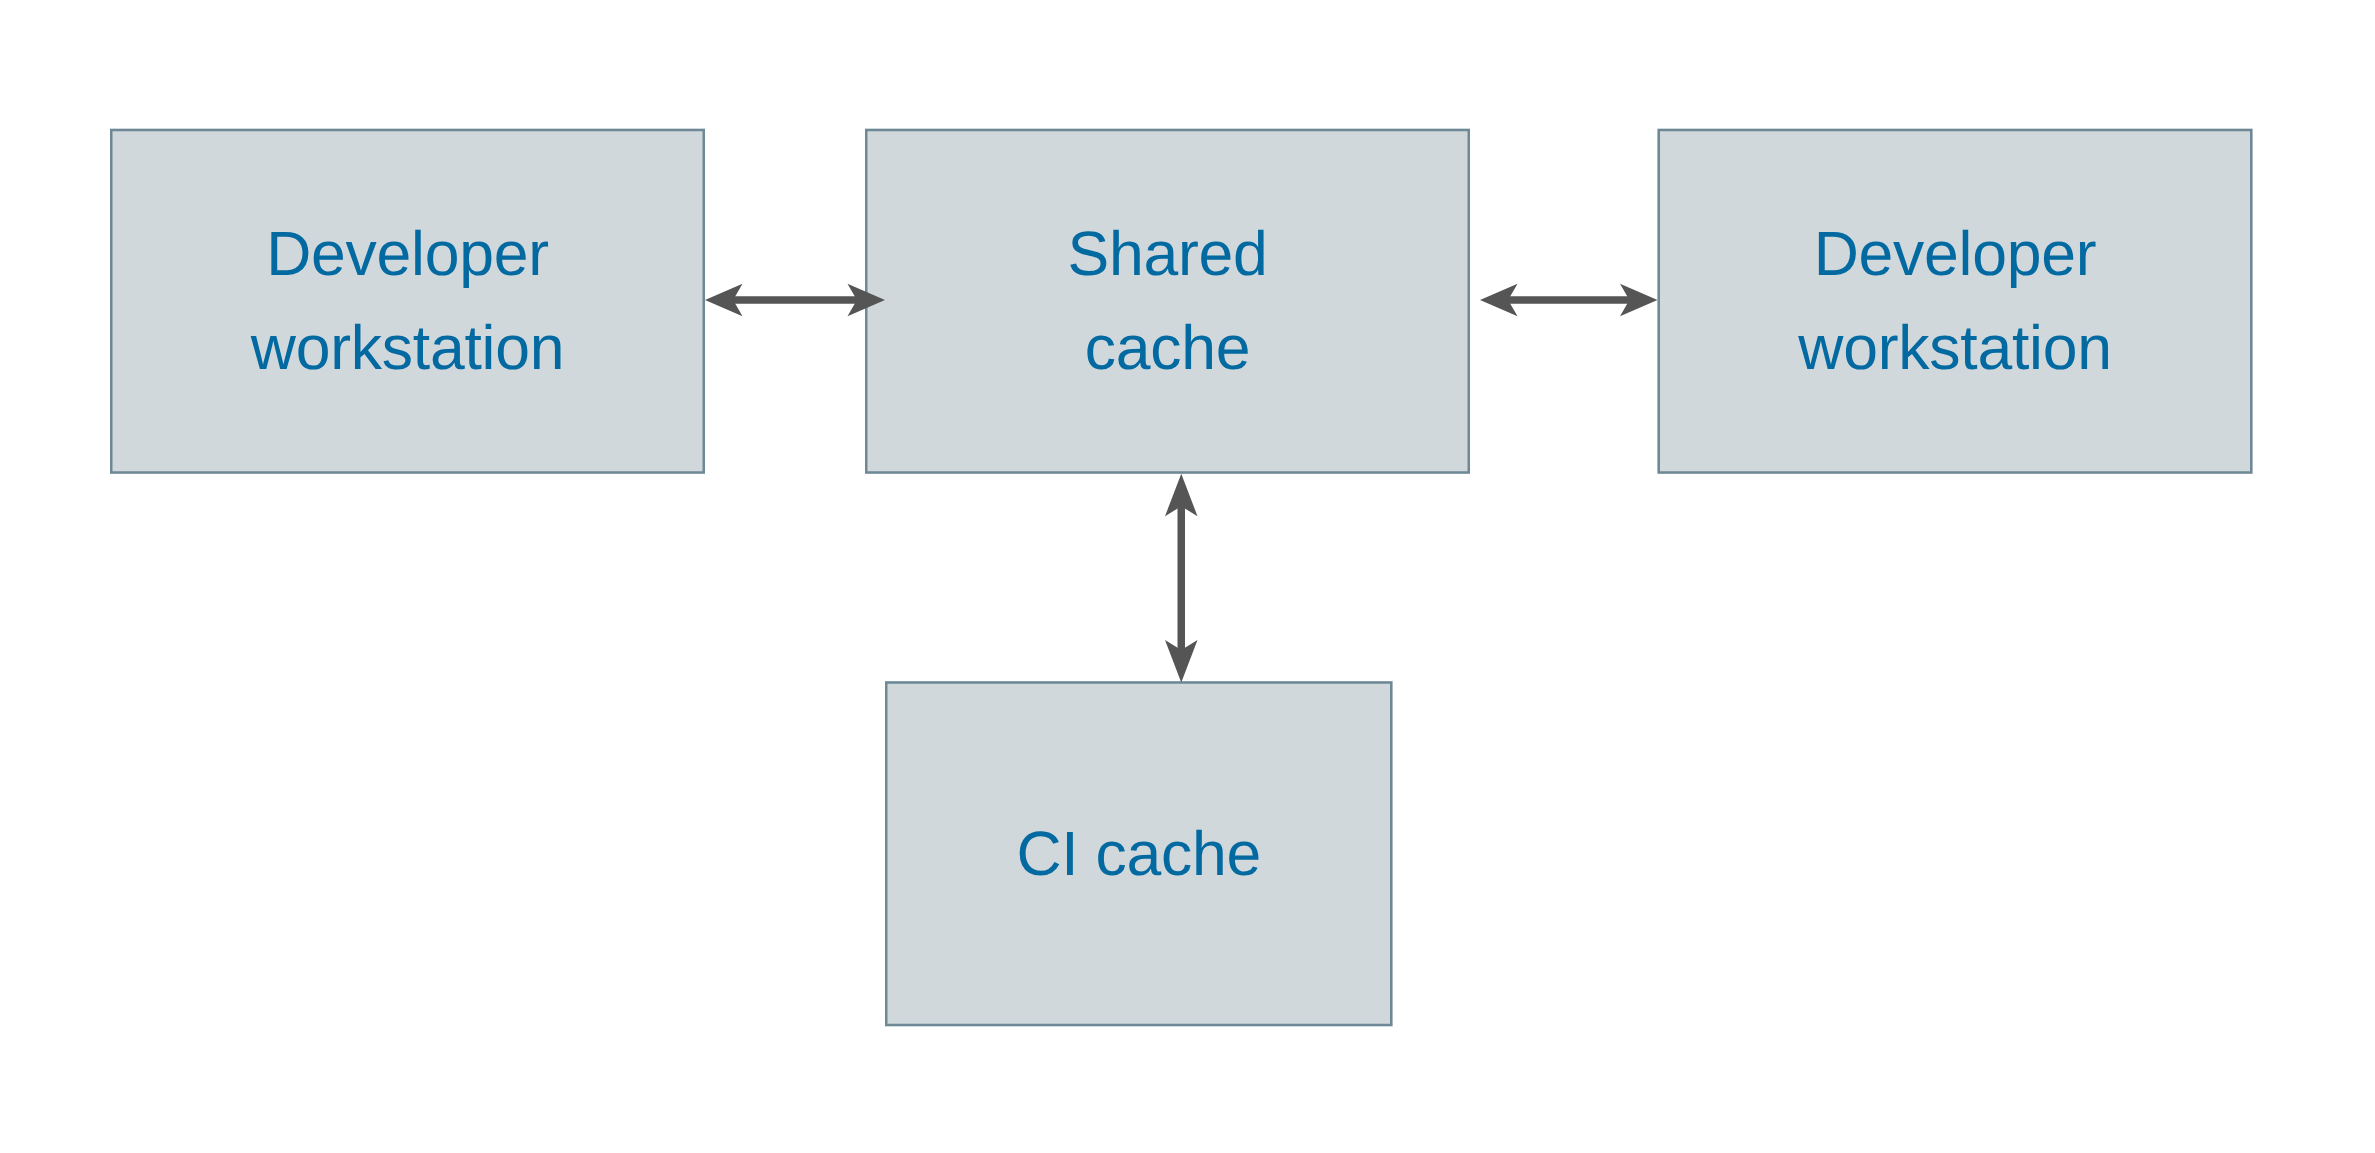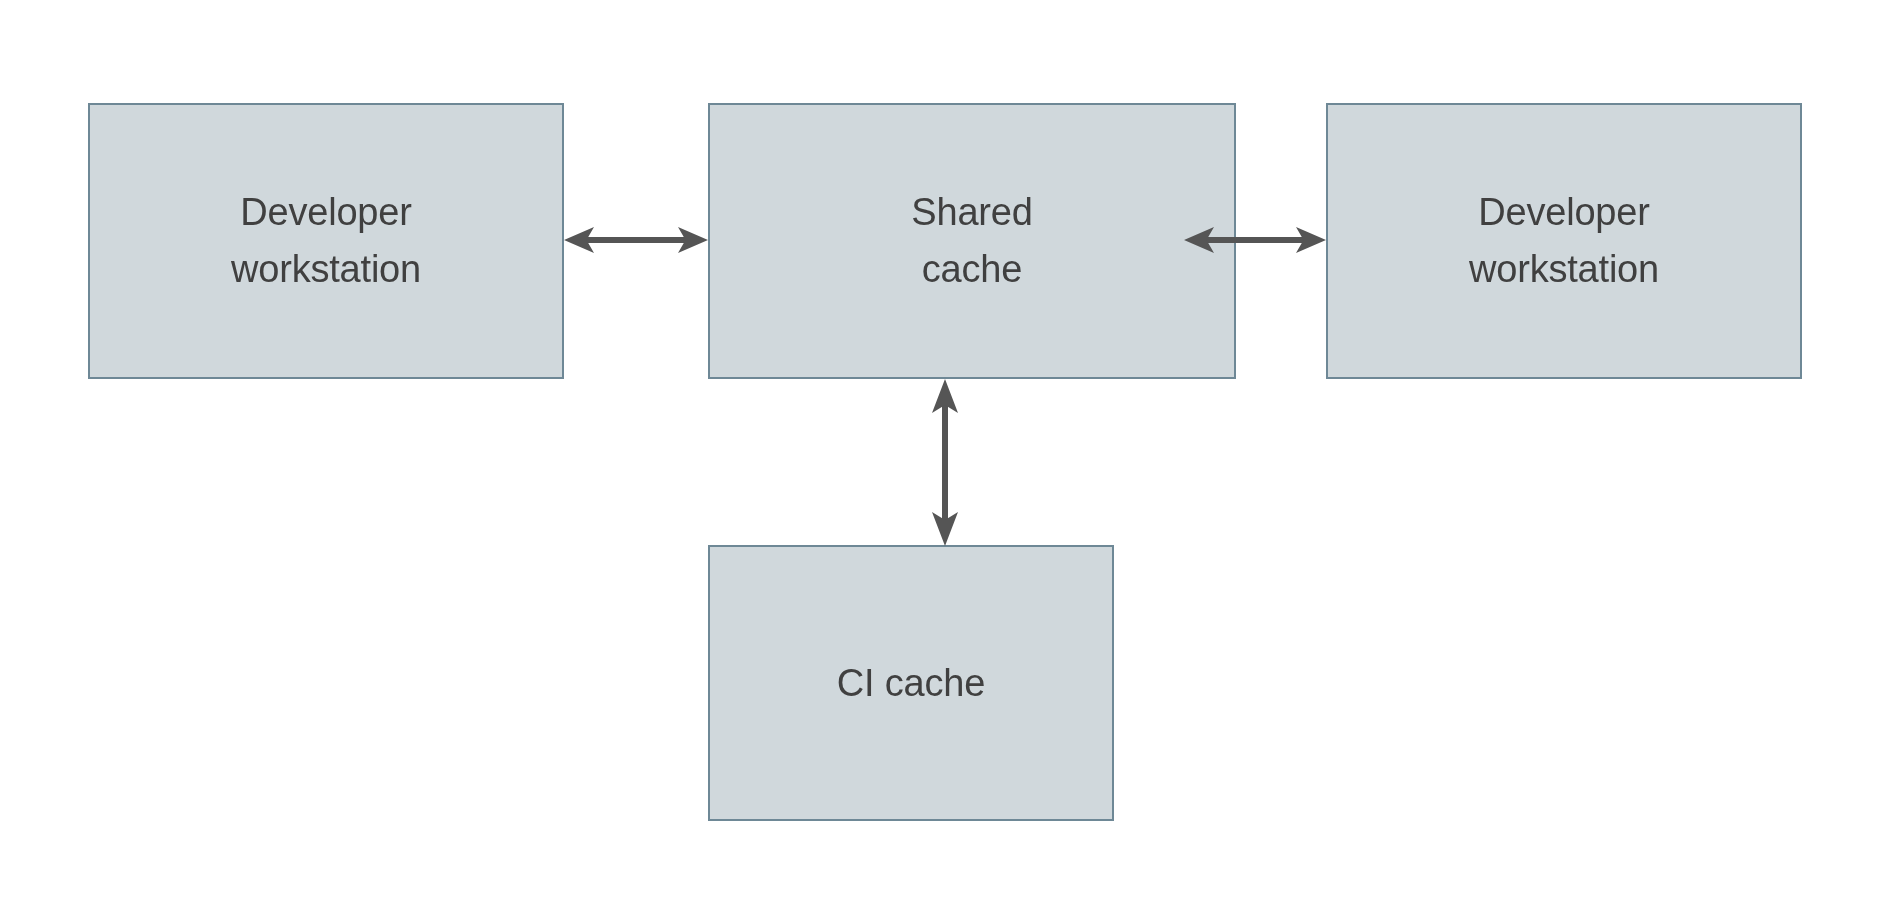--- a/index.html
+++ b/index.html
@@ -22,44 +22,44 @@
     box-sizing: border-box;
     background: #d0d8dc;
     border: 2px solid #6e8896;
     display: flex;
     align-items: center;
     justify-content: center;
     text-align: center;
   }
   .node-label {
     font-family: "Liberation Sans", sans-serif;
-    font-size: 38px;
+    font-size: 50px;
     line-height: 1.50;
-    color: #404040;
+    color: #0369a1;
     letter-spacing: -0.2px;
     white-space: pre-line;
     font-weight: 400;
   }
   .edge {
     position: absolute;
     overflow: visible;
   }
   .edge svg { display: block; overflow: visible; }
 </style>
 </head>
 <body>
 
 <div id="canvas">
 
   <div class="node" style="left:88px; top:103px; width:476px; height:276px;">
     <span class="node-label">Developer
 workstation</span>
   </div>
 
-  <div class="node" style="left:708px; top:103px; width:528px; height:276px;">
+  <div class="node" style="left:692px; top:103px; width:484px; height:276px;">
     <span class="node-label">Shared
 cache</span>
   </div>
 
   <div class="node" style="left:1326px; top:103px; width:476px; height:276px;">
     <span class="node-label">Developer
 workstation</span>
   </div>
 
   <div class="node" style="left:708px; top:545px; width:406px; height:276px;">

